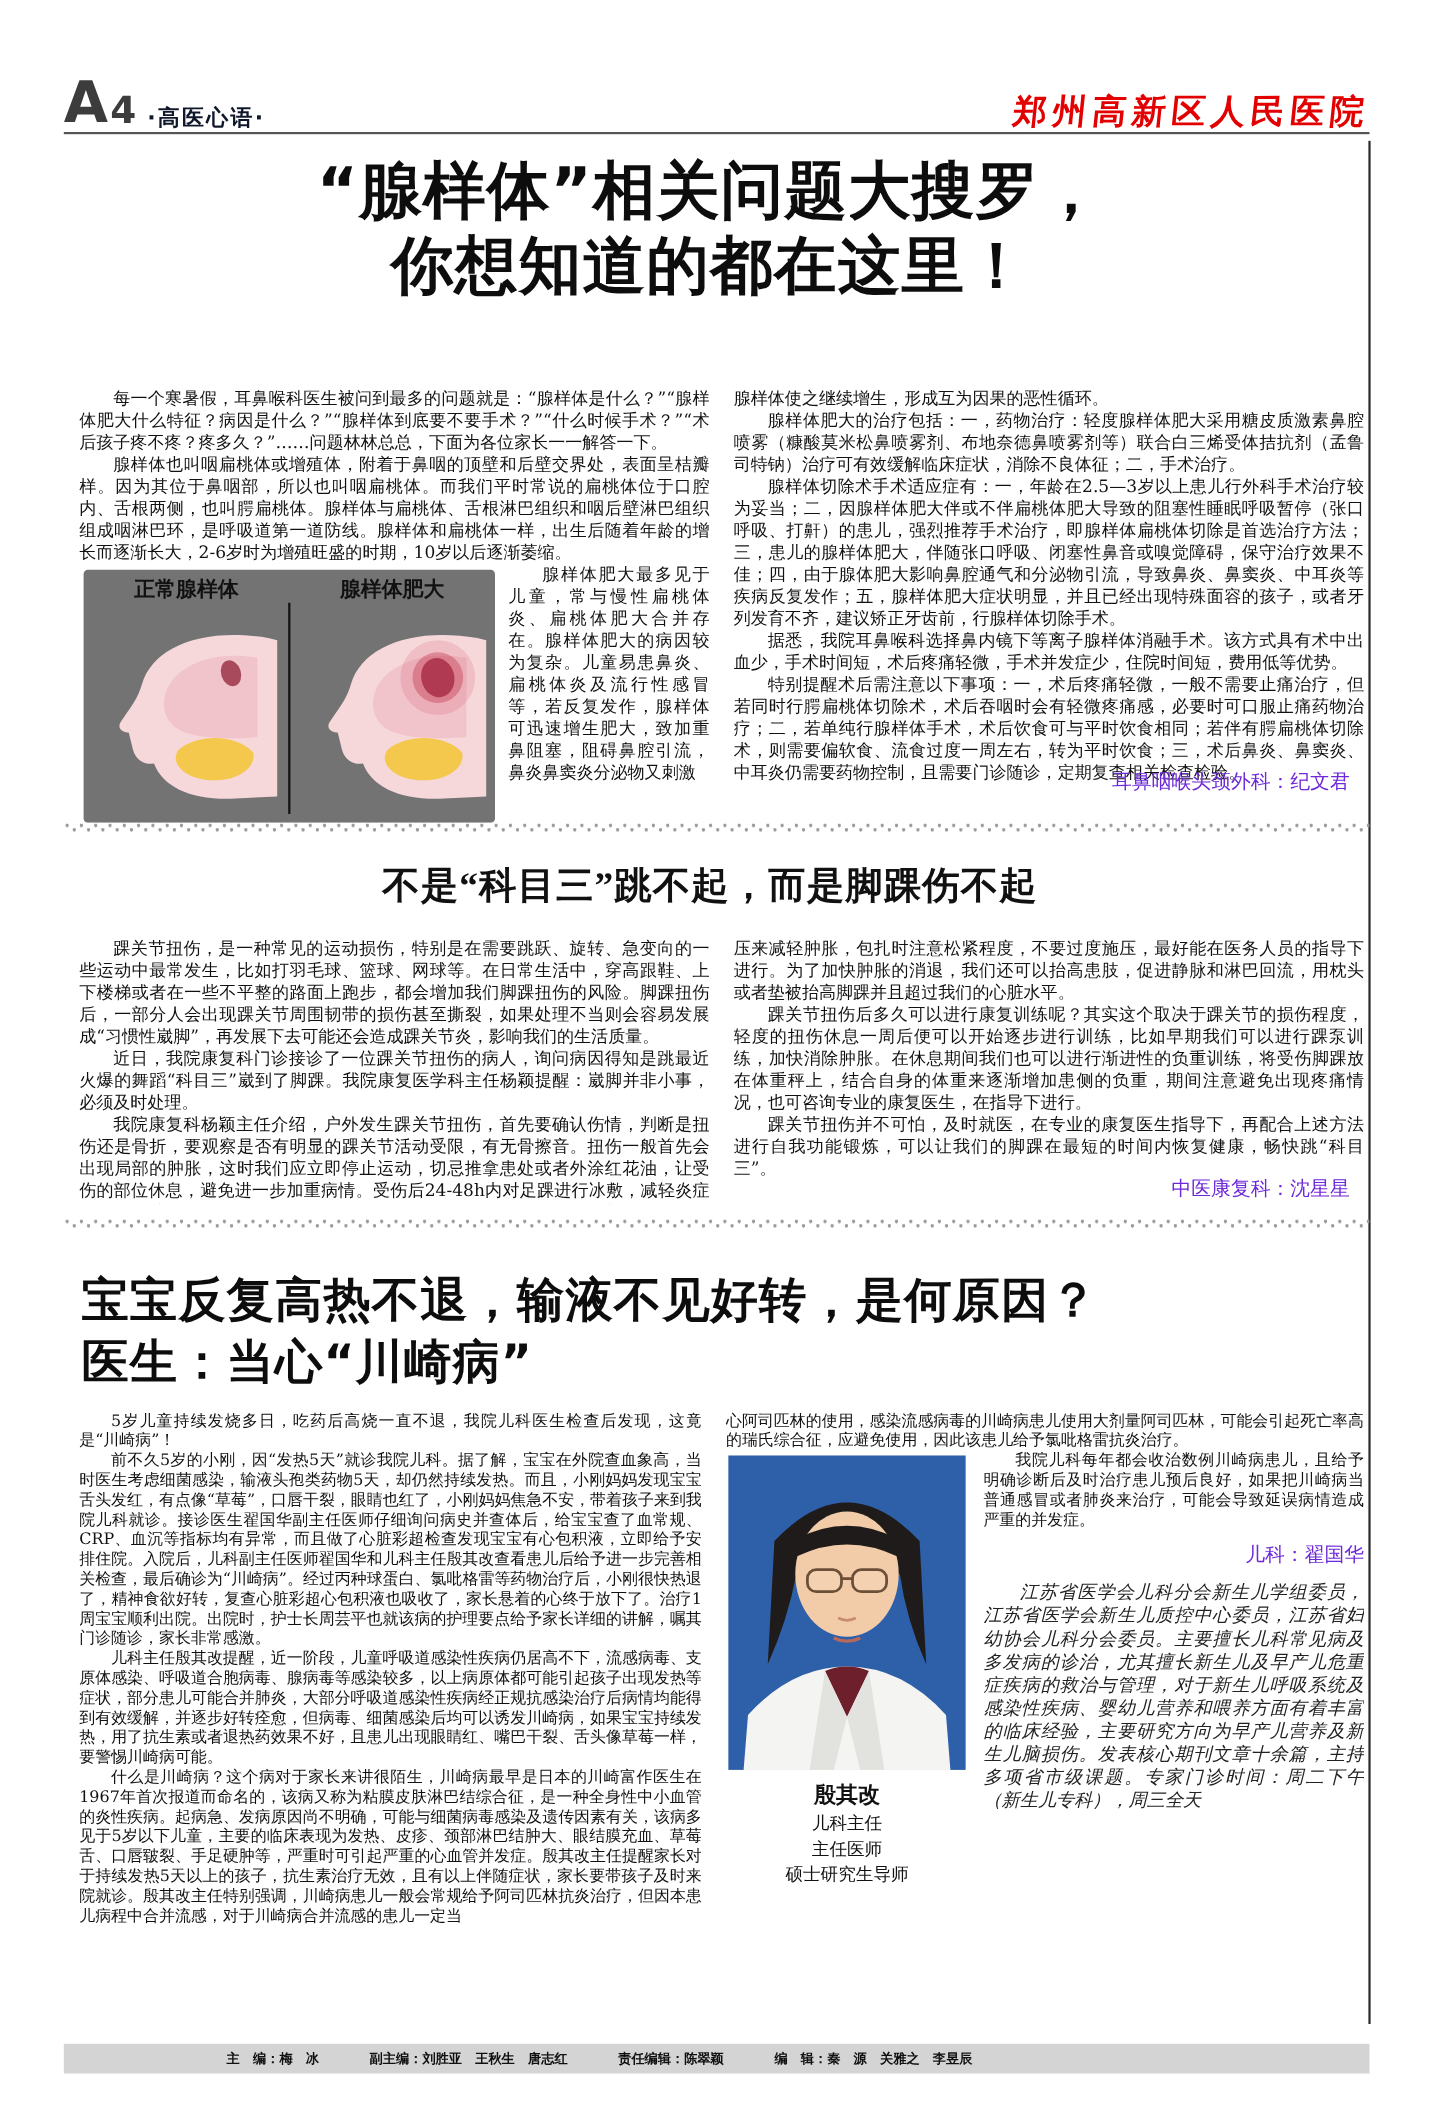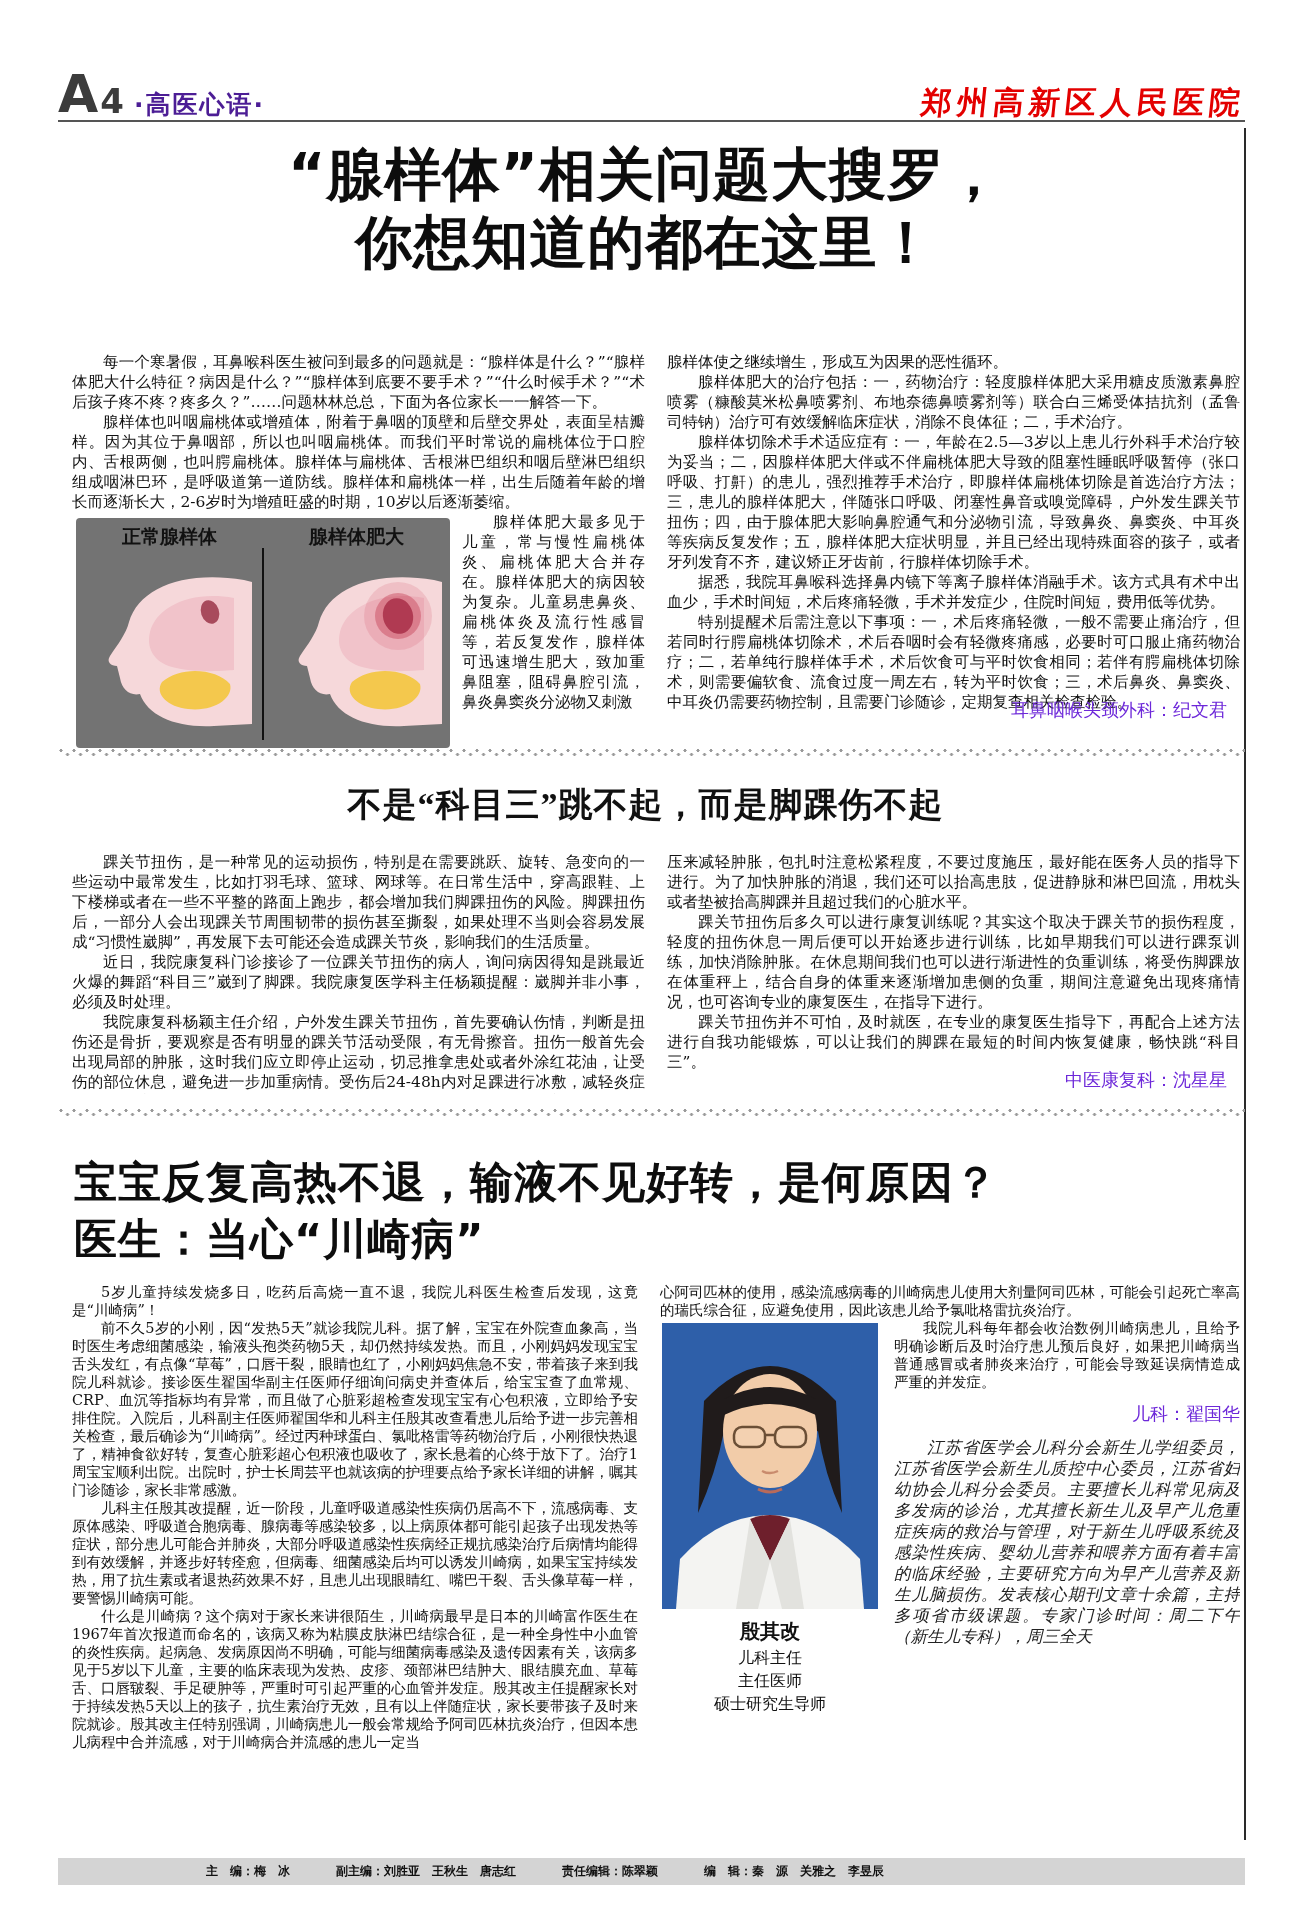--- a/index.html
+++ b/index.html
@@ -3,21 +3,21 @@
 <meta charset="utf-8">
 <style>
   html,body{margin:0;padding:0;background:#ffffff;}
   .page{position:relative;width:1303px;height:1920px;background:#fff;overflow:hidden;
         font-family:"DejaVu Serif","Liberation Serif",serif;color:#111;}
   
   .header{position:absolute;top:64px;left:58px;right:58px;height:54px;display:flex;align-items:flex-end;}
   .pagecode{display:flex;align-items:flex-end;font-family:"DejaVu Sans","Liberation Sans",sans-serif;color:#3c3c3c;}
   .pagecode .big{font-size:52px;font-weight:900;line-height:.9;}
   .pagecode .num{font-size:34px;font-weight:900;line-height:1;margin-left:2px;}
-  .section-title{font-family:"DejaVu Sans","Liberation Sans",sans-serif;font-weight:900;font-size:25px;color:#4c1d95;margin-left:10px;letter-spacing:2px;line-height:1.1;}
+  .section-title{font-family:"DejaVu Sans","Liberation Sans",sans-serif;font-weight:900;font-size:20px;color:#0f172a;margin-left:10px;letter-spacing:2px;line-height:1.1;}
   .masthead{margin-left:auto;color:#e30000;font-weight:900;font-size:31px;letter-spacing:5px;
             font-family:"DejaVu Serif","Liberation Serif",serif;transform:skewX(-6deg);line-height:1;}
   .header-rule{position:absolute;top:120px;left:58px;right:58px;height:0;border-top:2px solid #555;}
   .right-rule{position:absolute;top:128px;right:57px;width:2px;height:1712px;background:#2a2a2a;}
   
   .a1-title{position:absolute;top:140px;left:58px;right:70px;text-align:center;
             font-family:"DejaVu Sans","Liberation Sans",sans-serif;font-weight:900;color:#0d0d0d;
             font-size:57px;line-height:1.2;letter-spacing:1px;}
   .a2-title{position:absolute;top:782px;left:58px;right:70px;text-align:center;
             font-family:Liberation Serif, serif;font-weight:900;color:#111;
@@ -113,21 +113,21 @@
             <span>正常腺样体</span>
             <span>腺样体肥大</span>
           </div>
         </div>
         <p>腺样体肥大最多见于儿童，常与慢性扁桃体炎、扁桃体肥大合并存在。腺样体肥大的病因较为复杂。儿童易患鼻炎、扁桃体炎及流行性感冒等，若反复发作，腺样体可迅速增生肥大，致加重鼻阻塞，阻碍鼻腔引流，鼻炎鼻窦炎分泌物又刺激</p>
       </div>
     </div>
     <div class="col">
       <p class="noindent">腺样体使之继续增生，形成互为因果的恶性循环。</p>
       <p>腺样体肥大的治疗包括：一，药物治疗：轻度腺样体肥大采用糖皮质激素鼻腔喷雾（糠酸莫米松鼻喷雾剂、布地奈德鼻喷雾剂等）联合白三烯受体拮抗剂（孟鲁司特钠）治疗可有效缓解临床症状，消除不良体征；二，手术治疗。</p>
-      <p>腺样体切除术手术适应症有：一，年龄在2.5—3岁以上患儿行外科手术治疗较为妥当；二，因腺样体肥大伴或不伴扁桃体肥大导致的阻塞性睡眠呼吸暂停（张口呼吸、打鼾）的患儿，强烈推荐手术治疗，即腺样体扁桃体切除是首选治疗方法；三，患儿的腺样体肥大，伴随张口呼吸、闭塞性鼻音或嗅觉障碍，户外发生踝关节扭伤；四，由于腺体肥大影响鼻腔通气和分泌物引流，导致鼻炎、鼻窦炎、中耳炎等疾病反复发作；五，腺样体肥大症状明显，并且已经出现特殊面容的孩子，或者牙列发育不齐，建议矫正牙齿前，行腺样体切除手术。</p>
+      <p>腺样体切除术手术适应症有：一，年龄在2.5—3岁以上患儿行外科手术治疗较为妥当；二，因腺样体肥大伴或不伴扁桃体肥大导致的阻塞性睡眠呼吸暂停（张口呼吸、打鼾）的患儿，强烈推荐手术治疗，即腺样体扁桃体切除是首选治疗方法；三，患儿的腺样体肥大，伴随张口呼吸、闭塞性鼻音或嗅觉障碍，保守治疗效果不佳；四，由于腺体肥大影响鼻腔通气和分泌物引流，导致鼻炎、鼻窦炎、中耳炎等疾病反复发作；五，腺样体肥大症状明显，并且已经出现特殊面容的孩子，或者牙列发育不齐，建议矫正牙齿前，行腺样体切除手术。</p>
       <p>据悉，我院耳鼻喉科选择鼻内镜下等离子腺样体消融手术。该方式具有术中出血少，手术时间短，术后疼痛轻微，手术并发症少，住院时间短，费用低等优势。</p>
       <p>特别提醒术后需注意以下事项：一，术后疼痛轻微，一般不需要止痛治疗，但若同时行腭扁桃体切除术，术后吞咽时会有轻微疼痛感，必要时可口服止痛药物治疗；二，若单纯行腺样体手术，术后饮食可与平时饮食相同；若伴有腭扁桃体切除术，则需要偏软食、流食过度一周左右，转为平时饮食；三，术后鼻炎、鼻窦炎、中耳炎仍需要药物控制，且需要门诊随诊，定期复查相关检查检验。</p>
     </div>
   </div>
   <div class="byline" style="top:698px;">耳鼻咽喉头颈外科：纪文君</div>
 
   <div class="divider" style="top:748px;"></div>
 
   <div class="a2-title">不是“科目三”跳不起，而是脚踝伤不起</div>
   <div class="cols a2-cols">

